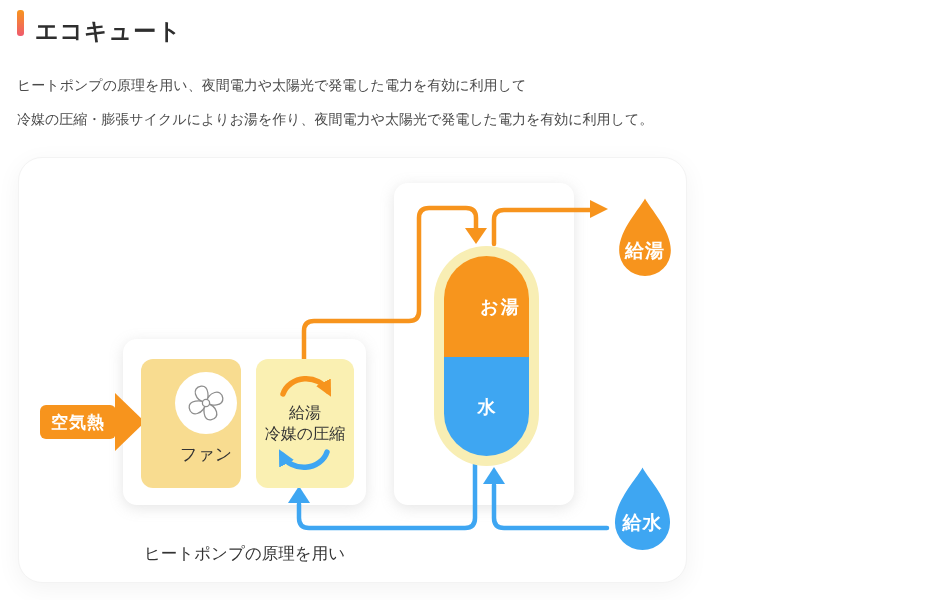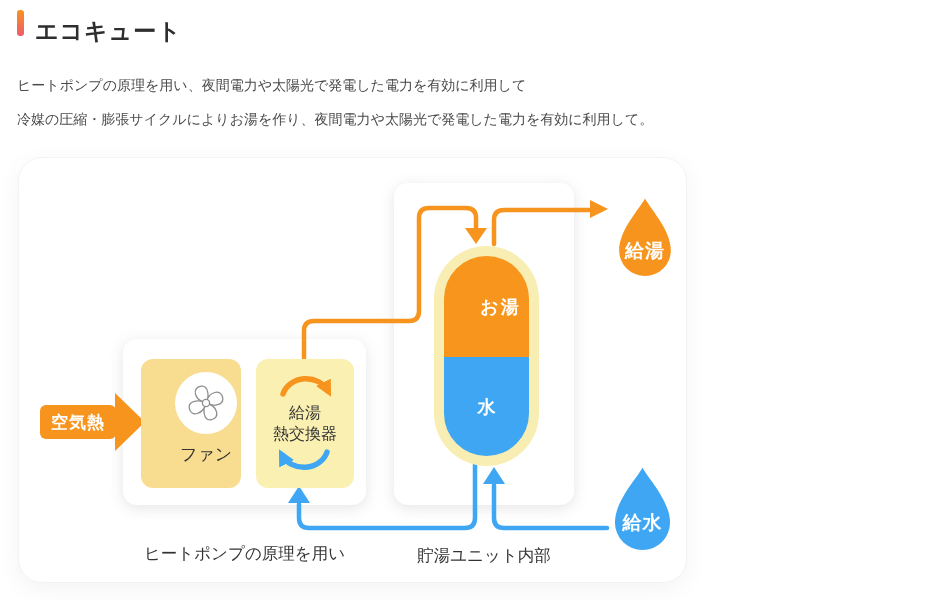--- a/index.html
+++ b/index.html
@@ -173,21 +173,21 @@
     <svg width="70" height="32" viewBox="0 0 70 32" fill="none">
       <defs>
         <marker id="mOr" viewBox="0 0 10 10" refX="6" refY="5" markerWidth="3" markerHeight="3" orient="auto">
           <path d="M0,0 L10,5 L0,10 Z" fill="#f7941d"></path>
         </marker>
       </defs>
       <path d="M13,29 A24,21 0 0 1 58,26" stroke="#f7941d" stroke-width="5.5" stroke-linecap="round" marker-end="url(#mOr)"></path>
     </svg>
     <div class="exchanger-text">
       <div>給湯</div>
-      <div>熱交換器</div>
+      <div>冷媒の圧縮</div>
     </div>
     <svg width="70" height="32" viewBox="0 0 70 32" fill="none">
       <defs>
         <marker id="mBl" viewBox="0 0 10 10" refX="6" refY="5" markerWidth="3" markerHeight="3" orient="auto">
           <path d="M0,0 L10,5 L0,10 Z" fill="#3ea6f2"></path>
         </marker>
       </defs>
       <path d="M57,3 A24,21 0 0 1 12,6" stroke="#3ea6f2" stroke-width="5.5" stroke-linecap="round" marker-end="url(#mBl)"></path>
     </svg>
   </div>
@@ -207,15 +207,14 @@
   </div>
 
   <div class="droplet droplet-cold abs">
     <svg width="73" height="87" viewBox="0 0 100 120">
       <path d="M50,2 C57,16 88,48 88,78 A38,38 0 1 1 12,78 C12,48 43,16 50,2 Z" fill="#3ea6f2"></path>
     </svg>
     <div class="drop-text">給水</div>
   </div>
 
   <div class="unit-caption heatpump-caption">ヒートポンプの原理を用い</div>
-  <div class="unit-caption storage-caption">貯湯ユニット内部</div>
 
 </div>
 
 </body></html>

